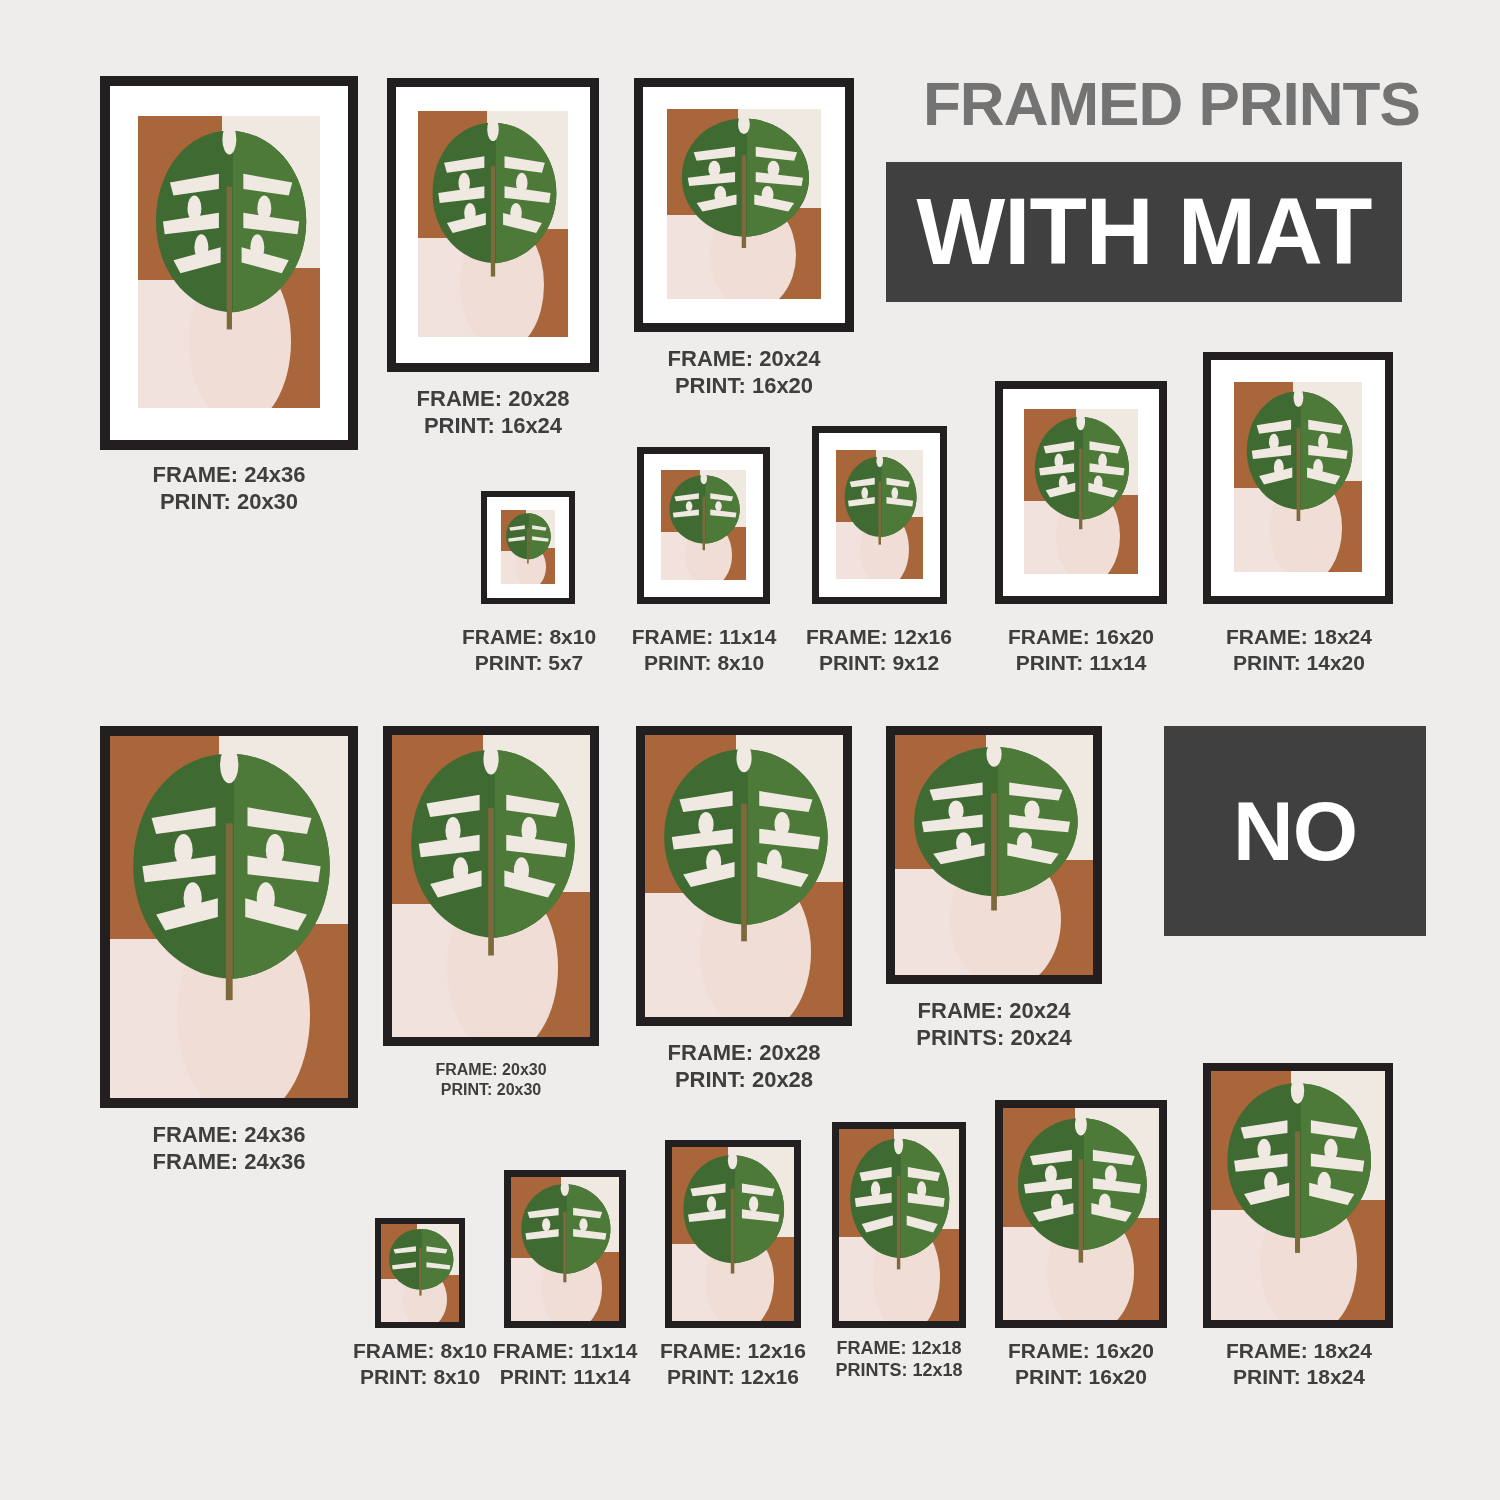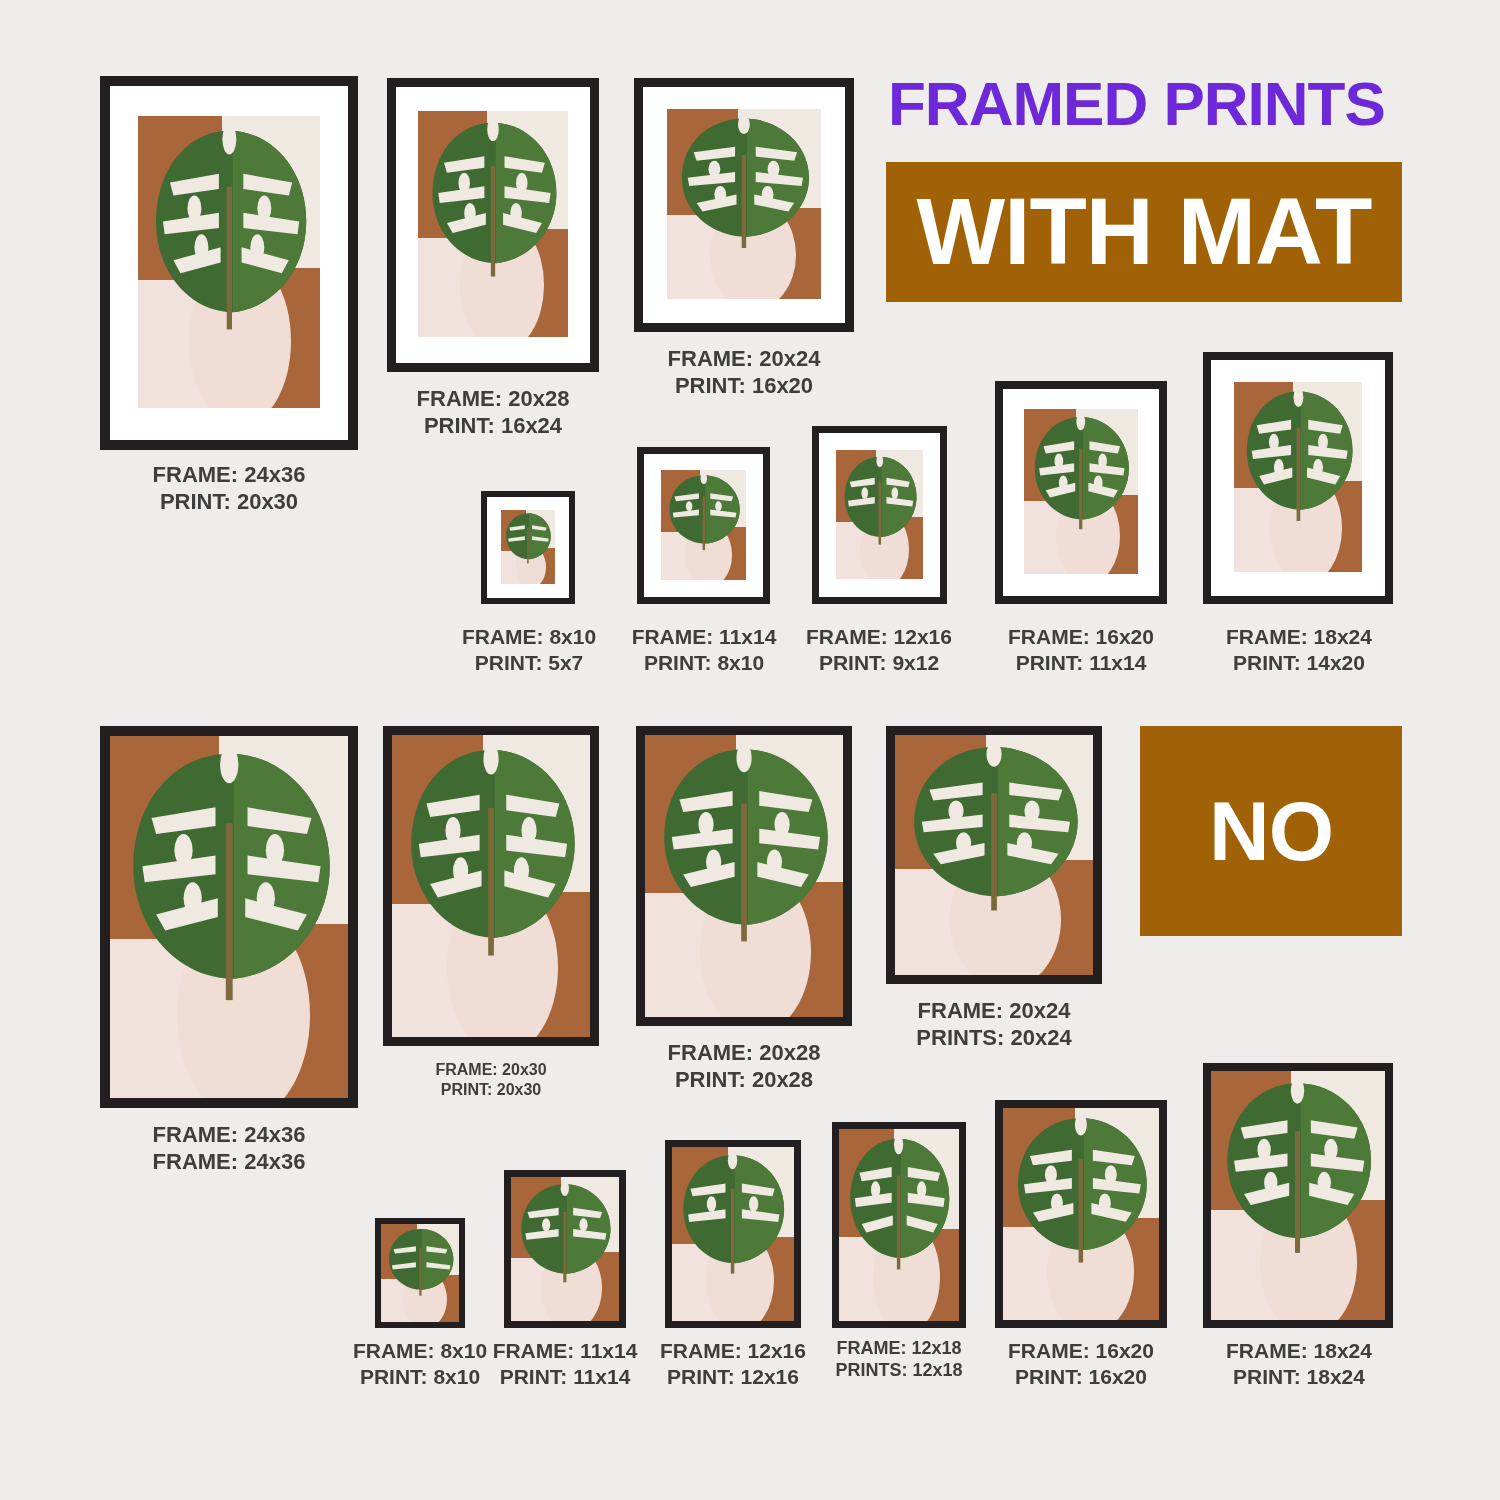--- a/index.html
+++ b/index.html
@@ -84,28 +84,29 @@
     color: #3e3e3e;
     font-weight: bold;
     line-height: 1.22;
     white-space: nowrap;
   }
   .label .l1, .label .l2 { display: block; }
 
   
   .head-title {
     position: absolute;
-    color: #6d28d9;
+    color: #737373;
     font-weight: bold;
     letter-spacing: -1px;
     white-space: nowrap;
+    margin-left: 35px;
   }
   .head-block {
     position: absolute;
-    background: #a16207;
+    background: #404040;
     color: #ffffff;
     font-weight: bold;
     display: flex;
     align-items: center;
     justify-content: center;
     letter-spacing: -1px;
     line-height: 0.98;
     text-align: center;
   }
 
@@ -128,21 +129,21 @@
 </style>
 </head>
 <body>
 
 <div id="stage">
 
   <div class="head-title" style="left:888px; top:68px; font-size:62px;">FRAMED PRINTS</div>
 
   <div class="head-block" style="left:886px; top:162px; width:516px; height:140px; font-size:94px;">WITH MAT</div>
 
-  <div class="head-block" style="left:1140px; top:726px; width:262px; height:210px; flex-direction:column; font-size:84px;">
+  <div class="head-block" style="left:1164px; top:726px; width:262px; height:210px; flex-direction:column; font-size:84px;">
     <span>NO</span>
   </div>
 
   <div class="frame" style="left:100px; top:76px; width:258px; height:374px;">
     <div class="mat" style="left:10px; top:10px; right:10px; bottom:10px;">
       <div class="art" style="left:28px; top:30px; right:28px; bottom:32px;">
         <div class="bg-top"></div>
           <div class="bg-brown"></div>
           <div class="bg-bottom"></div>
         <div class="bg-brown2"></div>

